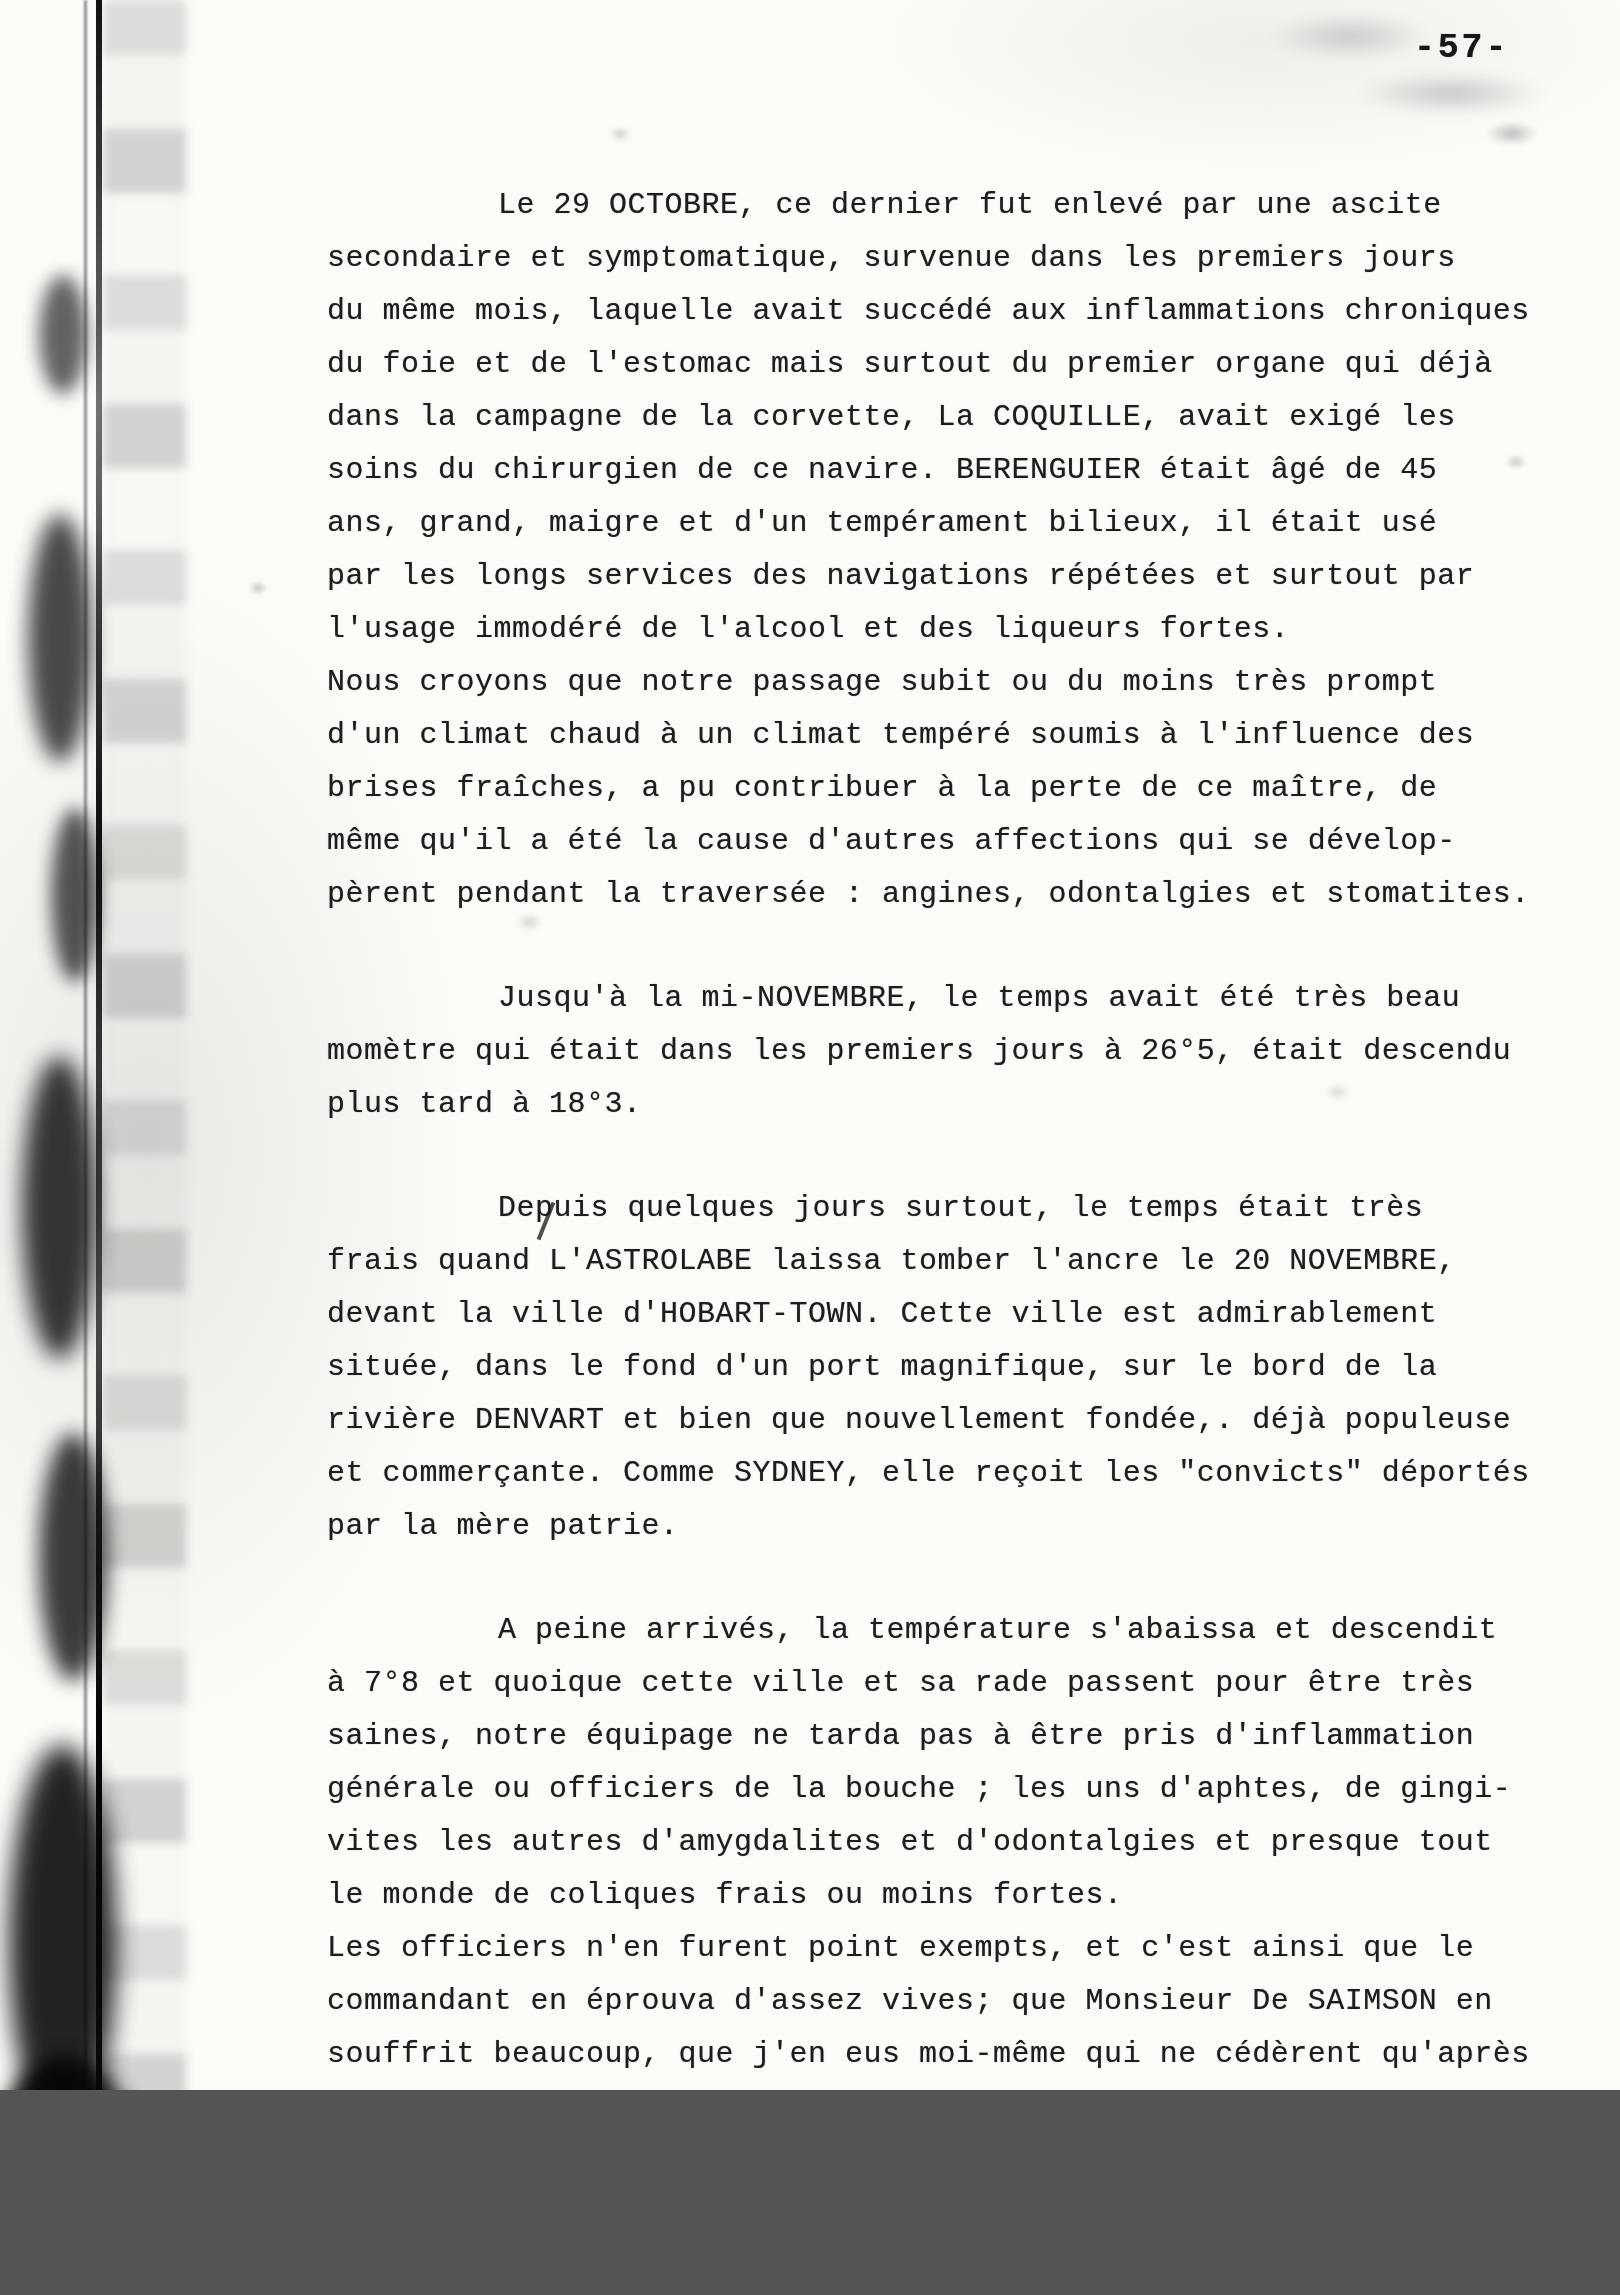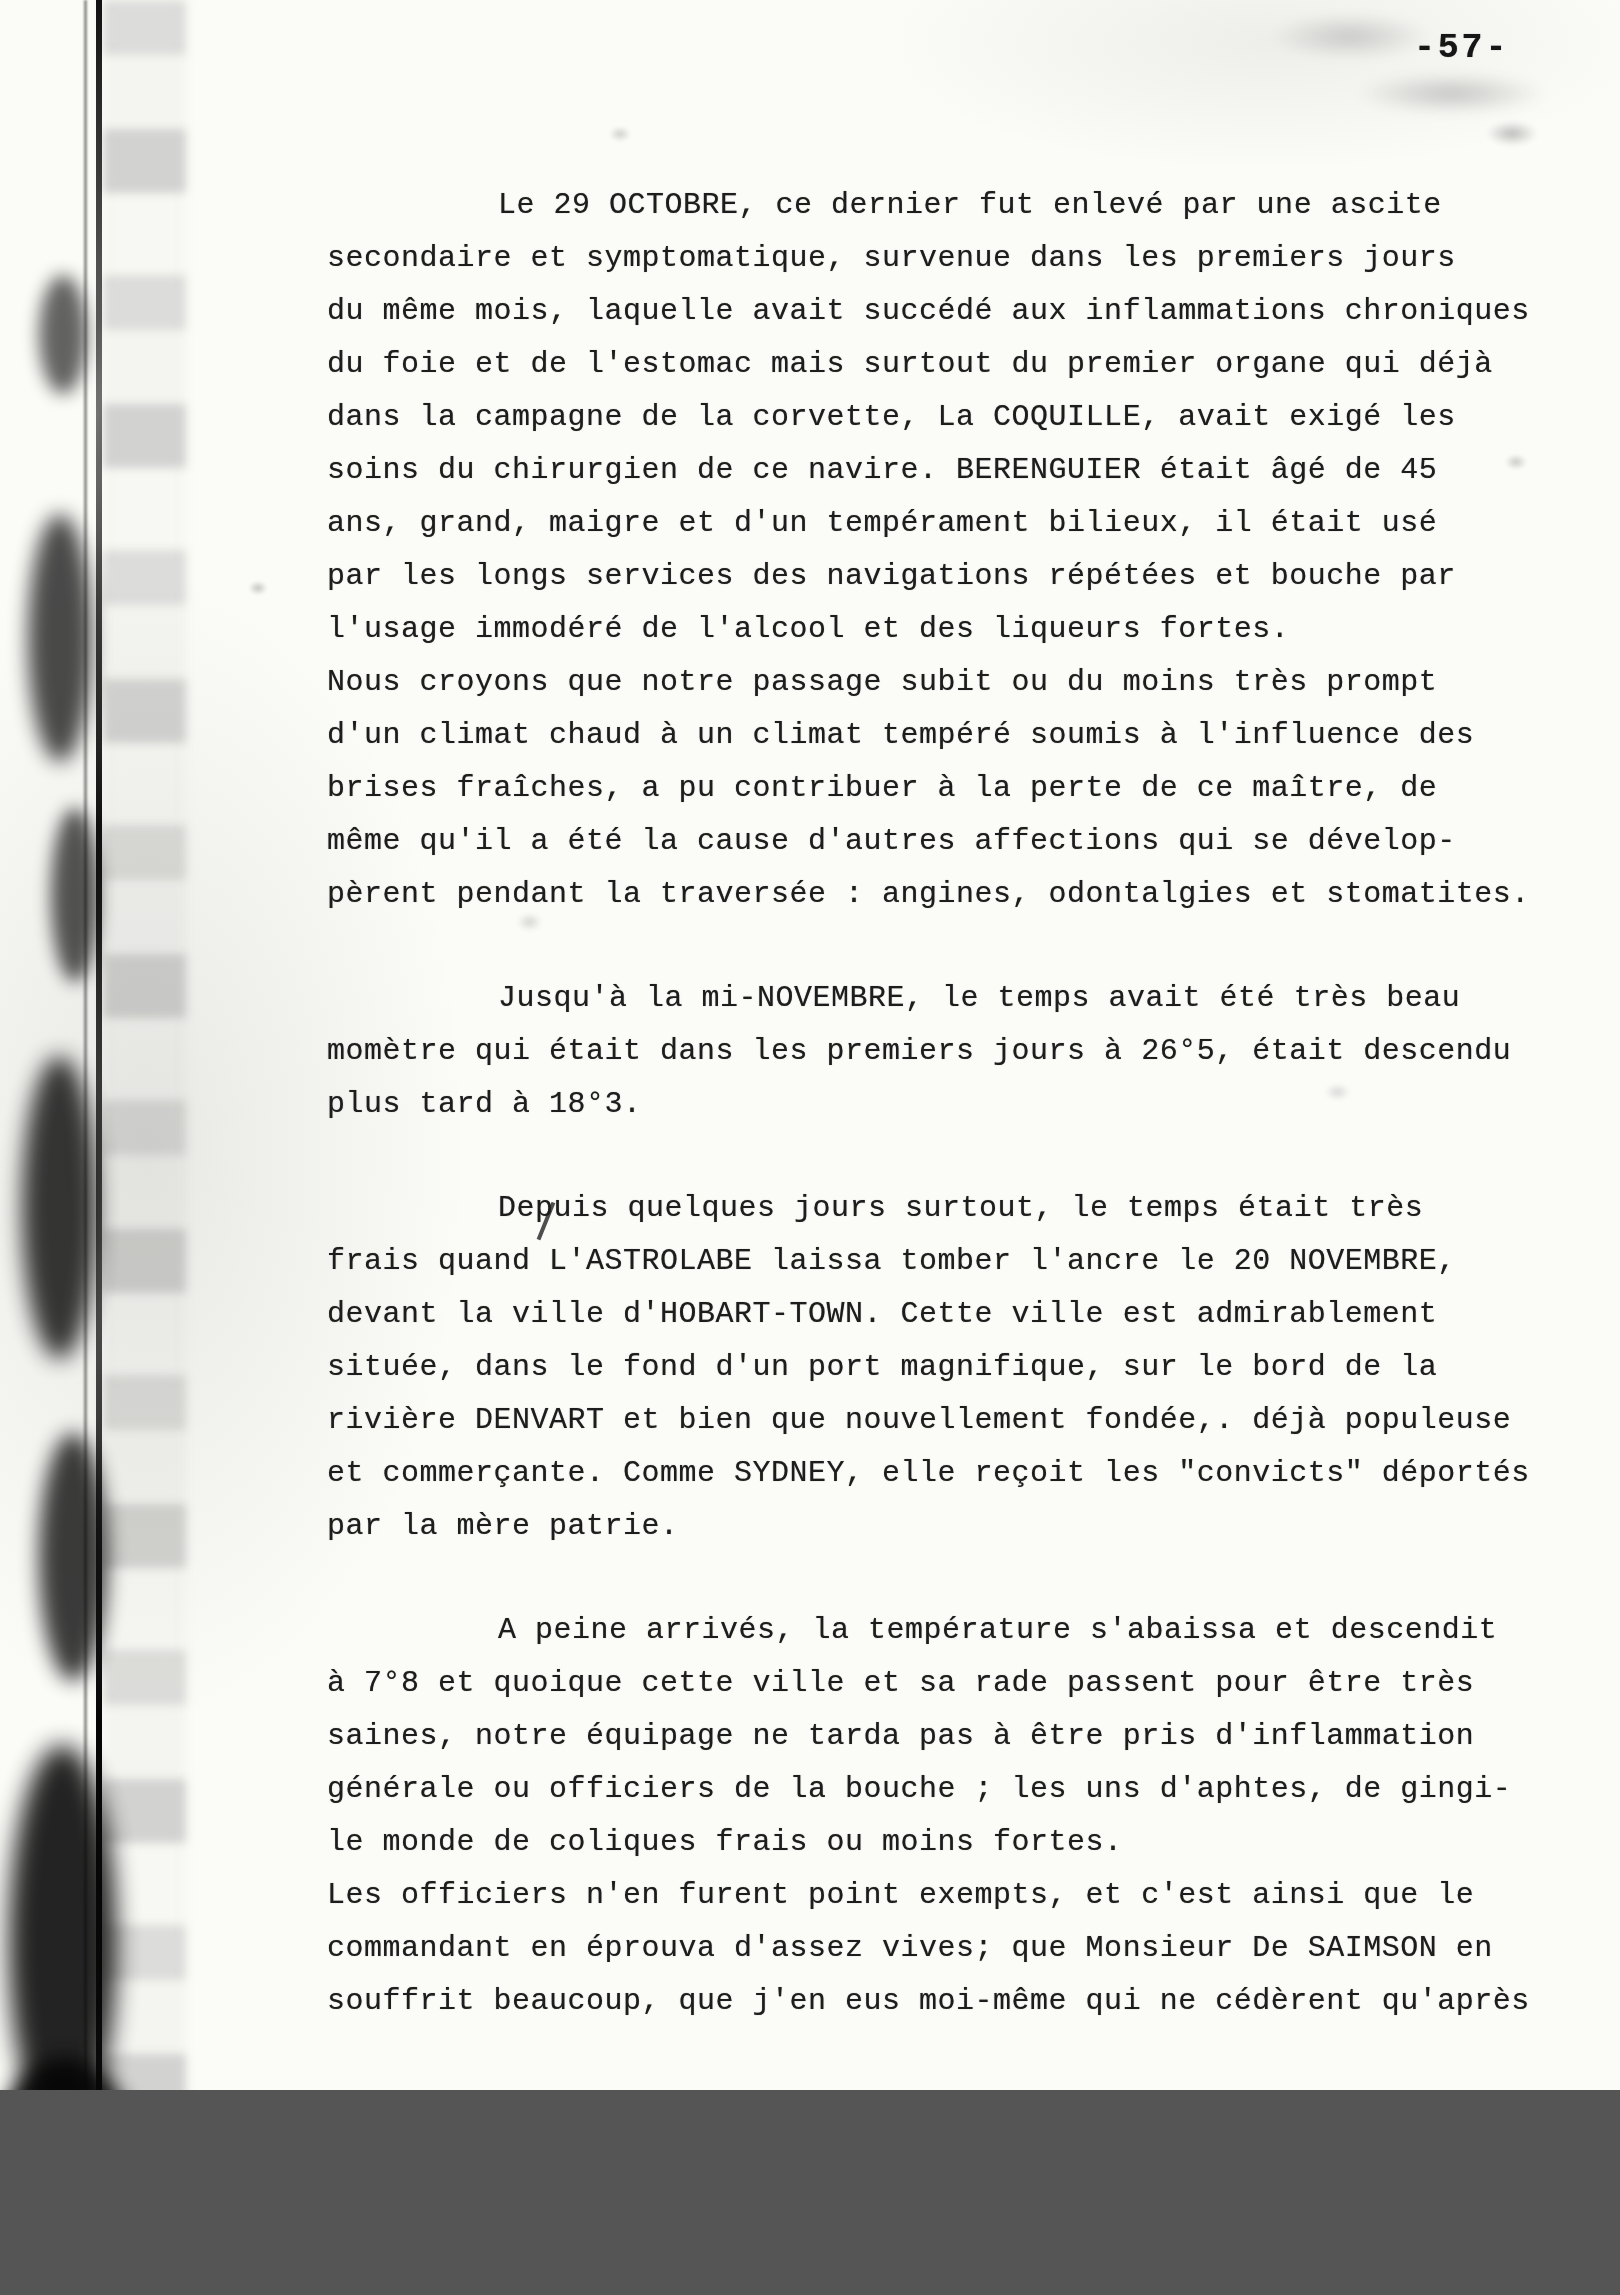--- a/index.html
+++ b/index.html
@@ -153,21 +153,21 @@
 
   <div class="text-block" id="paragraphs">
       <div class="paragraph">
         <div class="line indent">Le 29 OCTOBRE, ce dernier fut enlevé par une ascite</div>
         <div class="line">secondaire et symptomatique, survenue dans les premiers jours</div>
         <div class="line">du même mois, laquelle avait succédé aux inflammations chroniques</div>
         <div class="line">du foie et de l'estomac mais surtout du premier organe qui déjà</div>
         <div class="line">dans la campagne de la corvette, La COQUILLE, avait exigé les</div>
         <div class="line">soins du chirurgien de ce navire. BERENGUIER était âgé de 45</div>
         <div class="line">ans, grand, maigre et d'un tempérament bilieux, il était usé</div>
-        <div class="line">par les longs services des navigations répétées et bouche par</div>
+        <div class="line">par les longs services des navigations répétées et surtout par</div>
         <div class="line">l'usage immodéré de l'alcool et des liqueurs fortes.</div>
         <div class="line">Nous croyons que notre passage subit ou du moins très prompt</div>
         <div class="line">d'un climat chaud à un climat tempéré soumis à l'influence des</div>
         <div class="line">brises fraîches, a pu contribuer à la perte de ce maître, de</div>
         <div class="line">même qu'il a été la cause d'autres affections qui se dévelop-</div>
         <div class="line">pèrent pendant la traversée : angines, odontalgies et stomatites.</div>
       </div>
       <div class="paragraph">
         <div class="line indent">Jusqu'à la mi-NOVEMBRE, le temps avait été très beau</div>
         <div class="line">momètre qui était dans les premiers jours à 26°5, était descendu</div>
@@ -180,20 +180,21 @@
         <div class="line">située, dans le fond d'un port magnifique, sur le bord de la</div>
         <div class="line">rivière DENVART et bien que nouvellement fondée,. déjà populeuse</div>
         <div class="line">et commerçante. Comme SYDNEY, elle reçoit les "convicts" déportés</div>
         <div class="line">par la mère patrie.</div>
       </div>
       <div class="paragraph">
         <div class="line indent">A peine arrivés, la température s'abaissa et descendit</div>
         <div class="line">à 7°8 et quoique cette ville et sa rade passent pour être très</div>
         <div class="line">saines, notre équipage ne tarda pas à être pris d'inflammation</div>
         <div class="line">générale ou officiers de la bouche ; les uns d'aphtes, de gingi-</div>
+        <div class="line">vites les autres d'amygdalites et d'odontalgies et presque tout</div>
         <div class="line">le monde de coliques frais ou moins fortes.</div>
         <div class="line">Les officiers n'en furent point exempts, et c'est ainsi que le</div>
         <div class="line">commandant en éprouva d'assez vives; que Monsieur De SAIMSON en</div>
         <div class="line">souffrit beaucoup, que j'en eus moi-même qui ne cédèrent qu'après</div>
       </div>
     </div>
 
   <div class="footer-mark">.../</div>
 
 </div>

